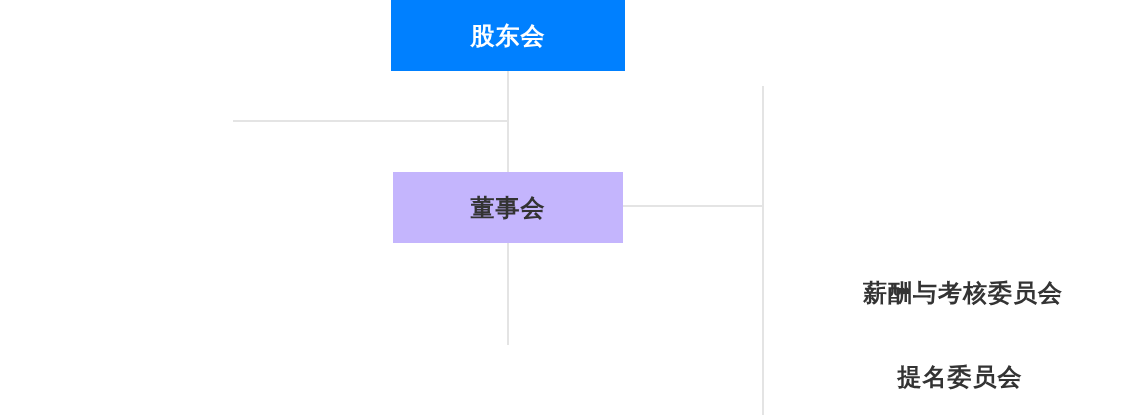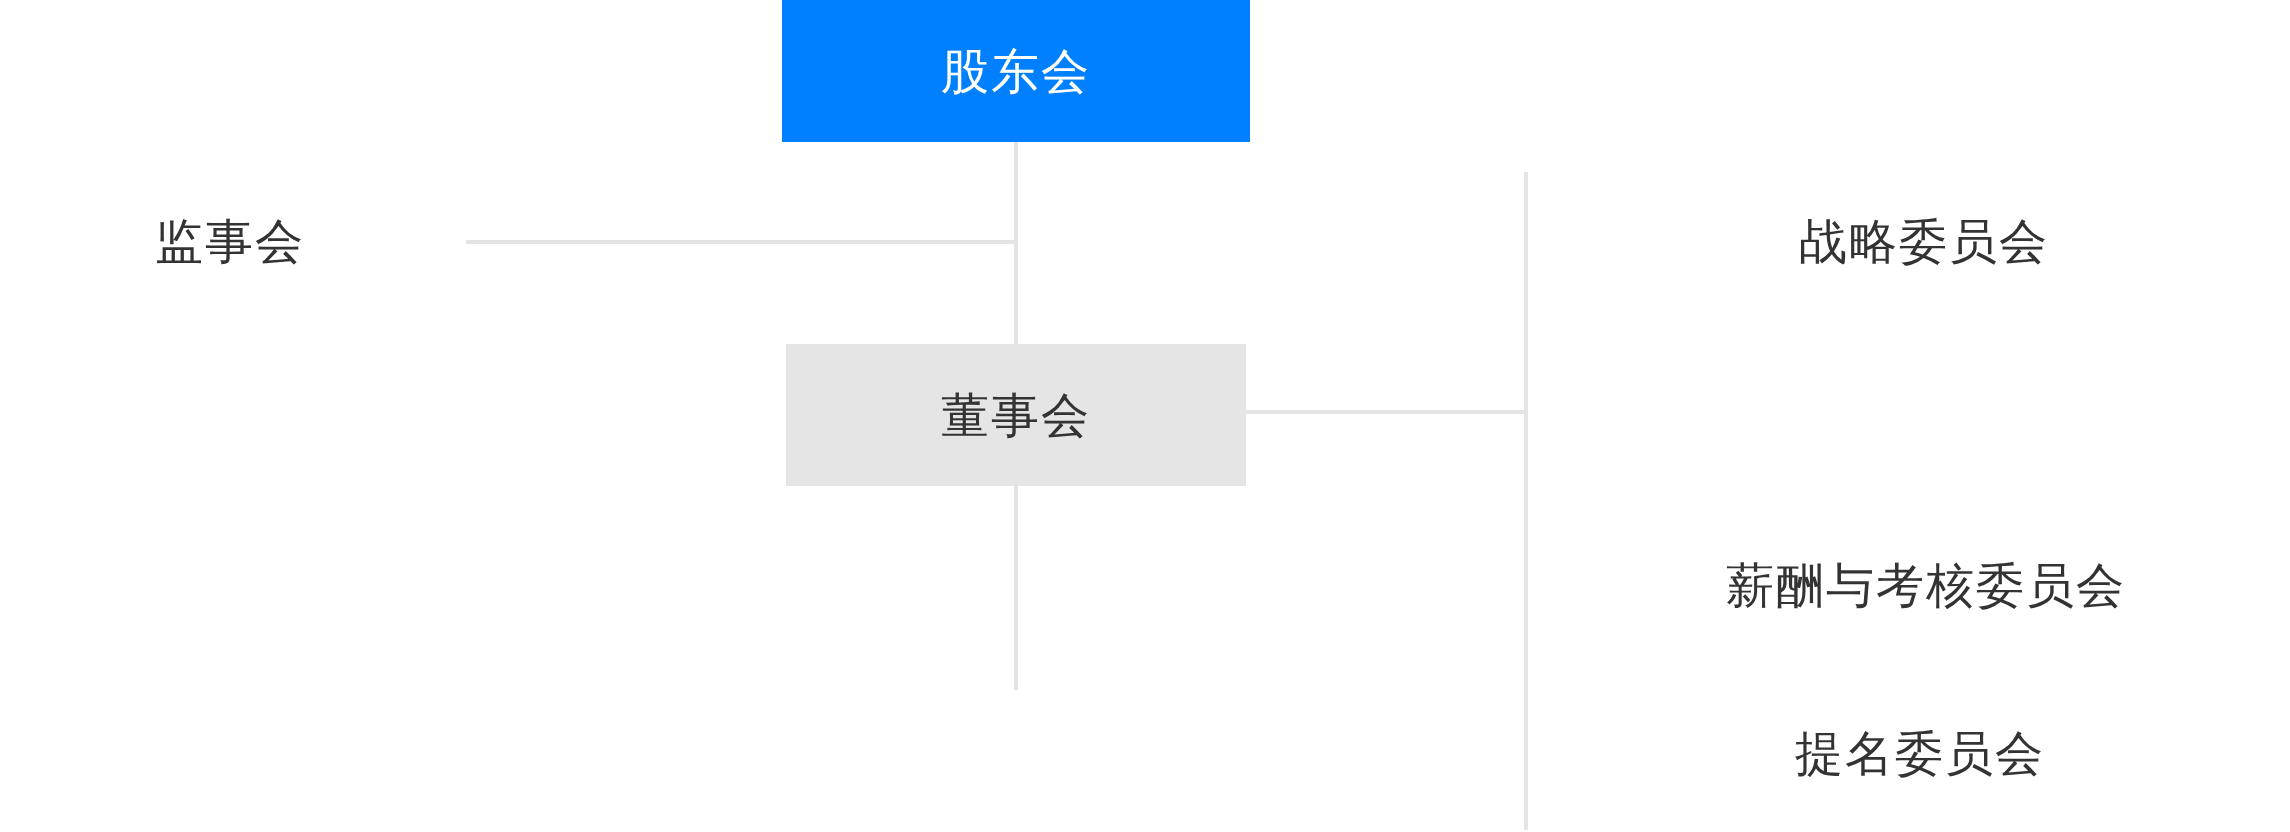--- a/index.html
+++ b/index.html
@@ -15,57 +15,51 @@
     background:#ffffff;
     overflow:hidden;
     font-family:"Liberation Sans","DejaVu Sans",sans-serif;
   }
   .line{position:absolute;background:var(--connector);}
   .line.h{height:2px;}
   .line.v{width:2px;}
   .node{
     position:absolute;
     display:flex;align-items:center;justify-content:center;
-    font-size:24px;font-weight:400;color:var(--text);
+    font-size:24px;font-weight:700;color:var(--text);
     letter-spacing:1px;
     white-space:nowrap;
   }
   .node.root{
     background:var(--primary);
     color:var(--root-text);
   }
   .node.trunk{
-    background:#e5e5e5; 
+    background:#c4b5fd; 
   }
 </style>
 </head>
 <body>
 
 <div class="stage">
 
   <div class="line v" style="left:507px;top:71px;height:274px"></div>
   <div class="line h" style="left:233px;top:120px;width:276px"></div>
   <div class="line h" style="left:621px;top:205px;width:141px"></div>
   <div class="line v" style="left:762px;top:86px;height:329px"></div>
 
   <div class="node root" style="left:391px;top:0;width:234px;height:71px">
     <span>股东会</span>
   </div>
 
-  <div class="node" style="left:15px;top:97px;width:200px;height:48px">
-    <span>监事会</span>
-  </div>
 
   <div class="node trunk" style="left:393px;top:172px;width:230px;height:71px">
     <span>董事会</span>
   </div>
 
-  <div class="node" style="left:822px;top:97px;width:280px;height:48px">
-    <span>战略委员会</span>
-  </div>
   <div class="node" style="left:823px;top:269px;width:280px;height:48px">
     <span>薪酬与考核委员会</span>
   </div>
   <div class="node" style="left:820px;top:353px;width:280px;height:48px">
     <span>提名委员会</span>
   </div>
 
 </div>
 
 </body></html>

